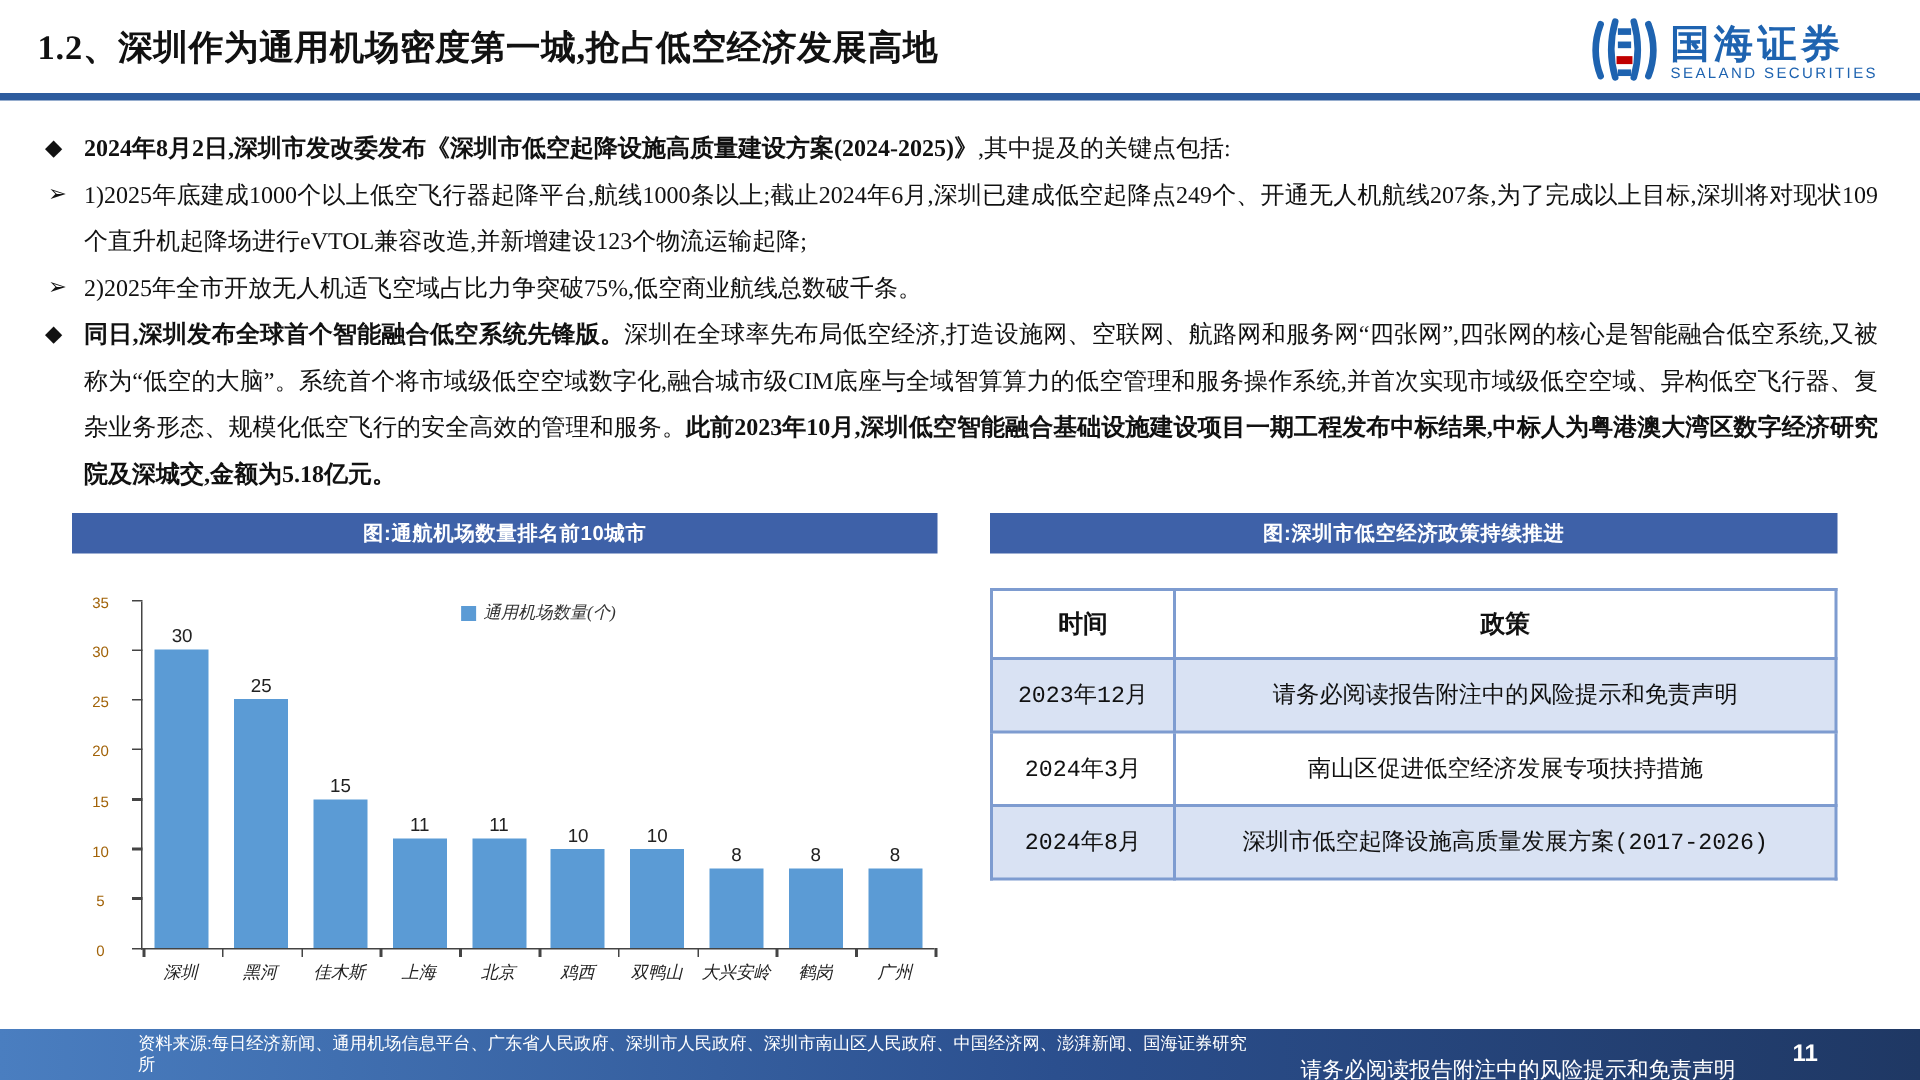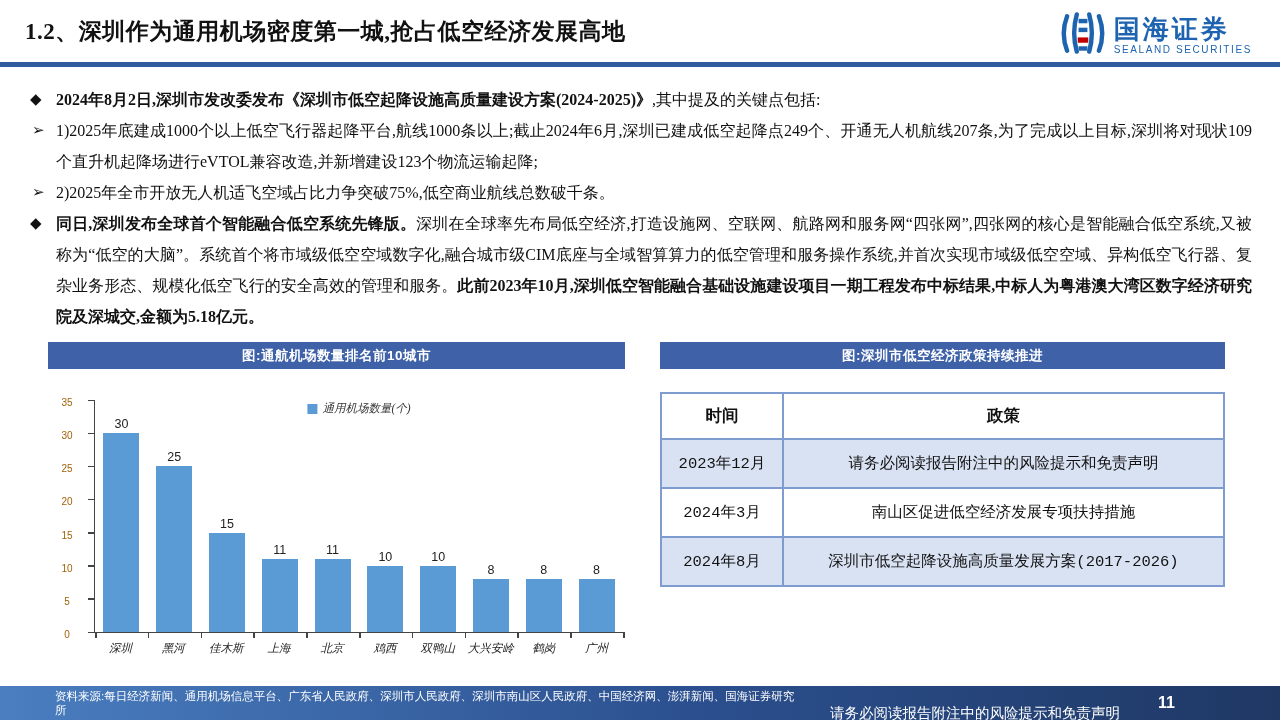--- a/index.html
+++ b/index.html
@@ -59,21 +59,21 @@
                   font-family:Liberation Mono, monospace; font-size:15.5px; color:#111; }
   .policy-table th { height:46px; font-size:16.5px; font-weight:bold; background:#fff;
                      border:2px solid #7E9CD0; text-align:center; }
   .policy-table td { height:49px; border:2px solid #7E9CD0; text-align:center; padding:2px 6px; }
   .policy-table tr:nth-child(odd) td { background:#D9E2F3; }
   .policy-table .col-time { width:122px; }
 
   
   .footer { position:absolute; left:0; bottom:0; width:100%; height:34px;
             background:linear-gradient(90deg,#4A7EC0 0%,#2B4F8E 55%,#1F3864 100%);
-            display:flex; align-items:center; color:#fff; }
+            display:flex; align-items:center; color:#fff;padding-left:37px; }
   .footer-src { margin-left:55px; width:745px; font-size:11.5px; line-height:14px; }
   .footer-disc { margin-left:30px; font-size:14.5px; white-space:nowrap;margin-top:20px; }
   .footer-page { margin-left:38px; margin-right:22px; font-size:16px; font-weight:bold; }
 </style>
 </head>
 <body>
 
 <div class="slide">
 
   <div class="hdr">

